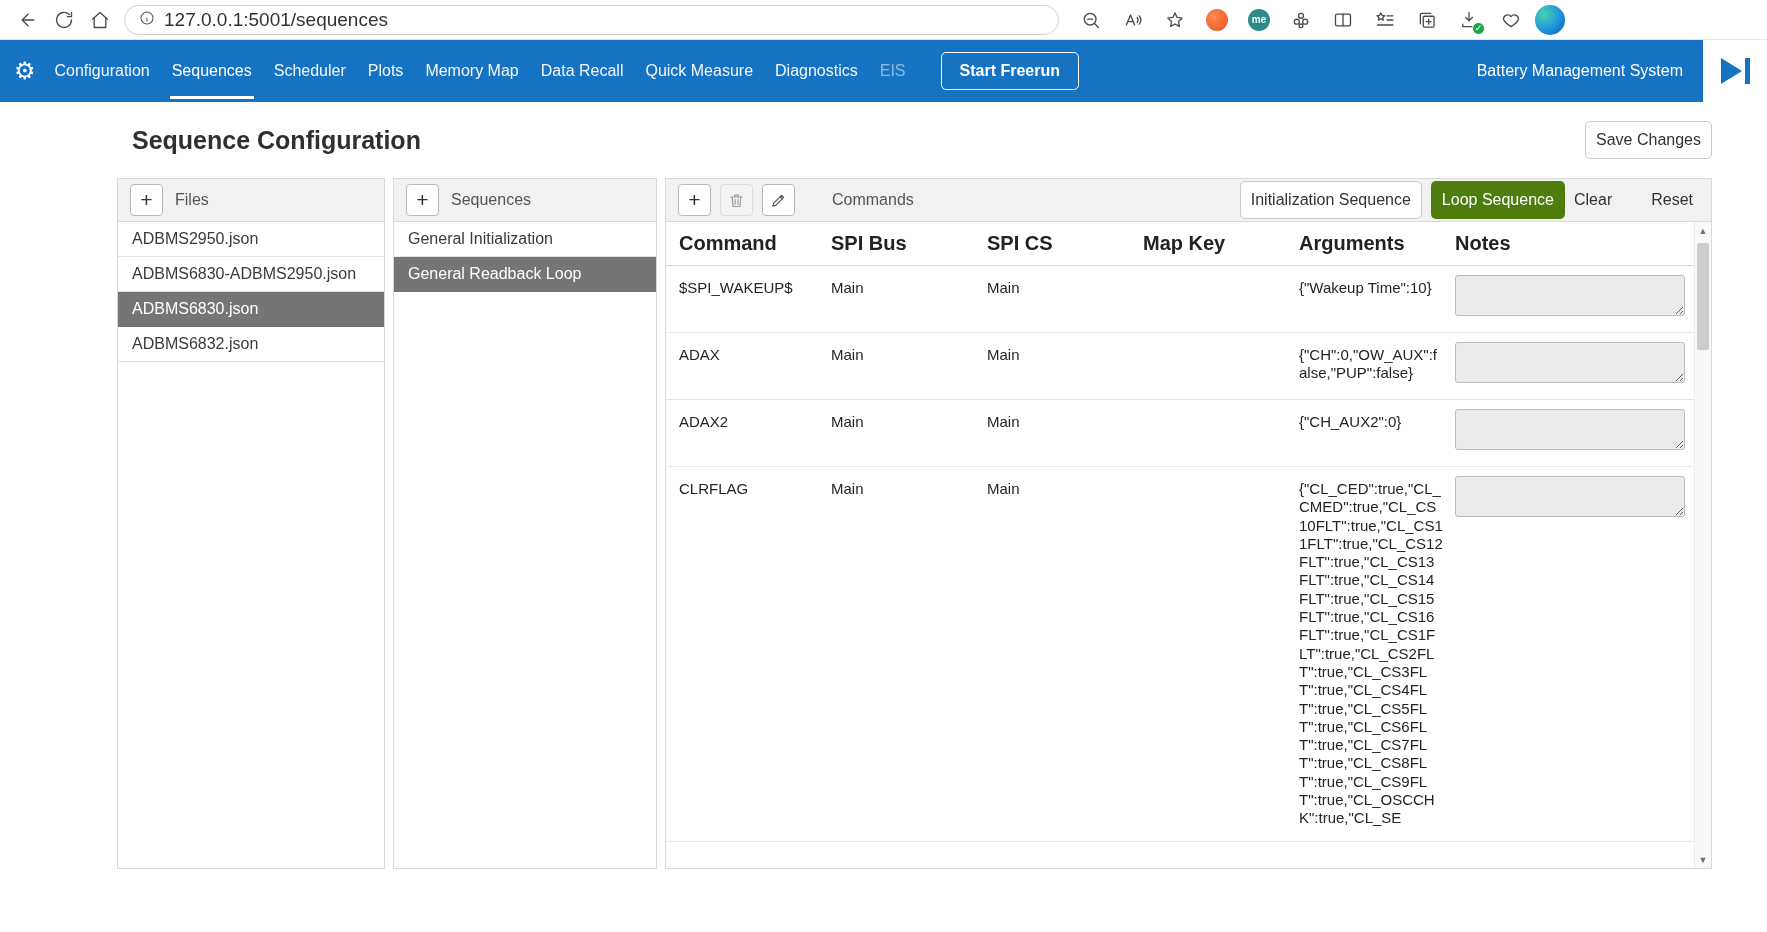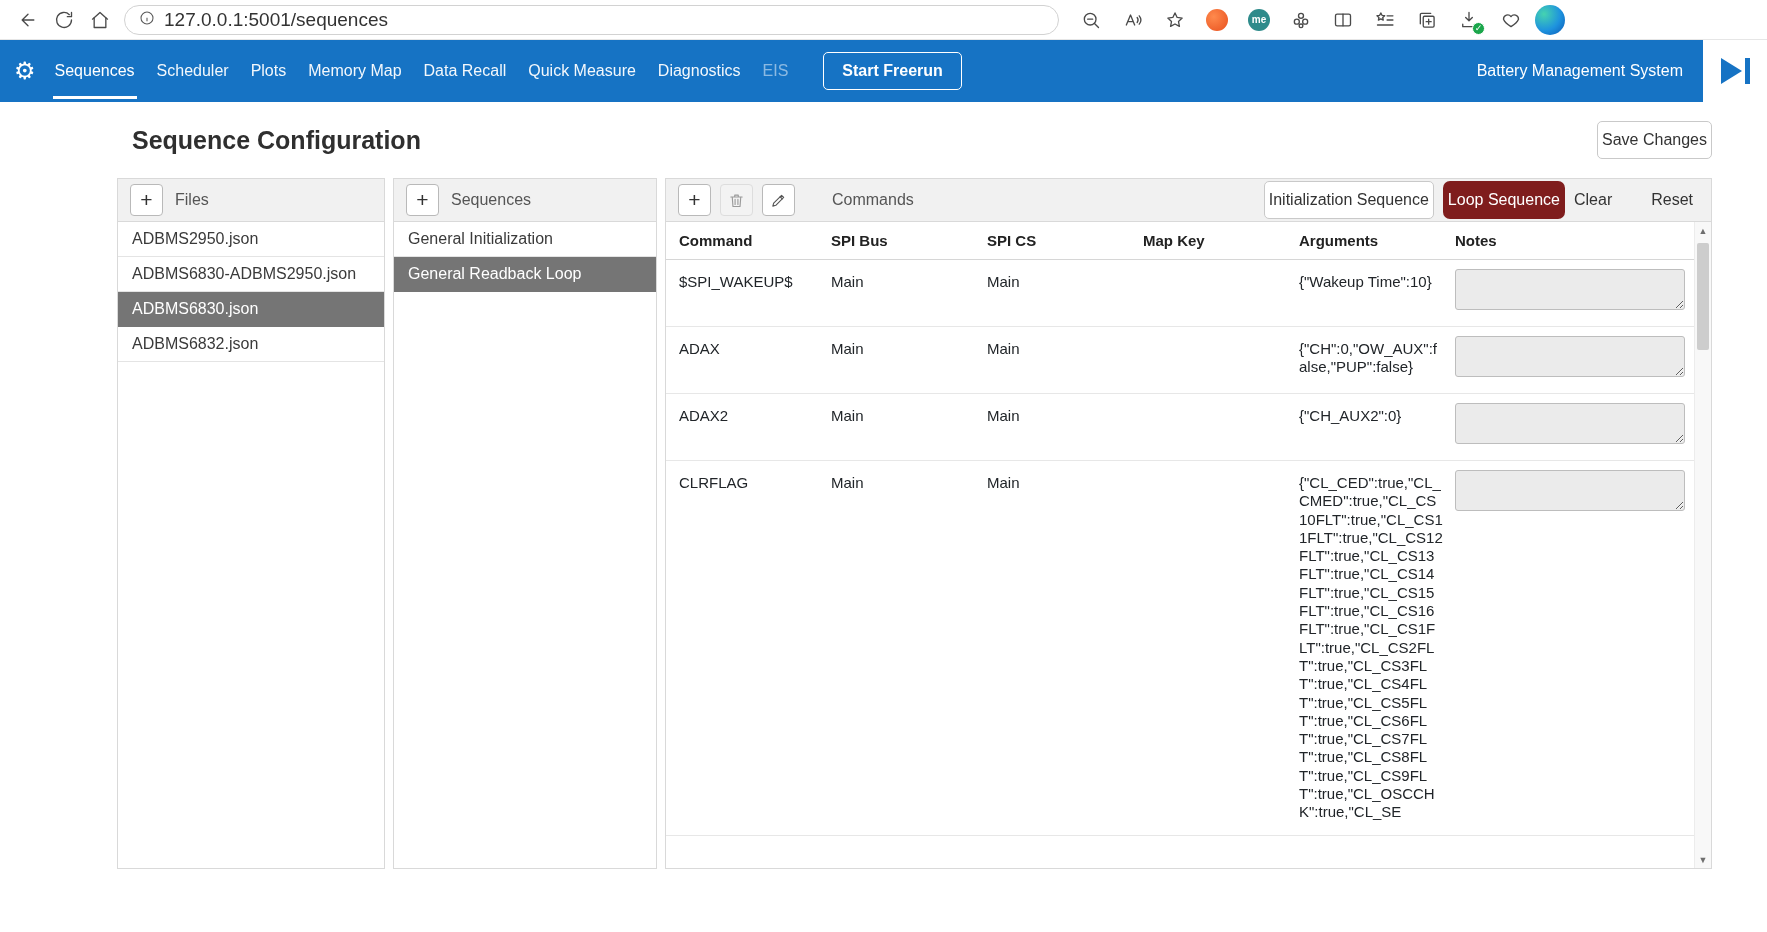--- a/index.html
+++ b/index.html
@@ -48,21 +48,21 @@
     justify-content:center; flex:none; }
   .play-tri { width:0; height:0; border-top:13px solid transparent;
     border-bottom:13px solid transparent; }
   .play-bar { width:5px; height:26px; margin-left:3px; }
 
   
   .page-header { height:76px; display:flex; align-items:center;
     justify-content:space-between; padding:0 55px 0 132px; }
   .page-title { font-size:25px; font-weight:bold; color:#2f2f2f; }
   .btn { background:#fff; border:1px solid #c9c9c9; border-radius:5px;
-    font-size:16px; color:#333; padding:9px 4px; font-family:inherit; white-space:nowrap; }
+    font-size:16px; color:#333; padding:9px 10px; font-family:inherit; white-space:nowrap; }
   .btn-primary { color:#fff; border-color:transparent; }
 
   
   .main { display:flex; gap:8px; padding:0 55px 0 117px; height:691px; }
   .panel { border:1px solid #d9d9d9; background:#fff; display:flex; flex-direction:column; }
   .panel-files { width:268px; flex:none; }
   .panel-sequences { width:264px; flex:none; }
   .panel-commands { flex:1; position:relative; overflow:hidden; }
   .panel-head { height:43px; flex:none; background:#f1f1f1; border-bottom:1px solid #d9d9d9;
     display:flex; align-items:center; padding:0 12px; gap:12px; }
@@ -82,21 +82,21 @@
   .cmd-head { gap:9px; }
   .cmd-label { margin-left:28px; }
   .seq-toggle { margin-left:auto; }
   .link-label { font-size:16px; color:#333; cursor:default; }
   .clear-lbl { }
   .reset-lbl { margin-left:30px; margin-right:6px; }
 
   
   .table-wrap { height:648px; overflow:hidden; margin-right:17px; }
   table { width:100%; border-collapse:collapse; table-layout:fixed; }
-  th { text-align:left; font-size:15px; font-weight:bold; color:#222;
+  th { text-align:left; font-size:20px; font-weight:bold; color:#222;
     padding:10px 12px 10px 0; border-bottom:1px solid #d6d6d6; }
   td { vertical-align:top; font-size:15px; color:#212529;
     padding:13px 12px 13px 0; border-bottom:1px solid #e7e7e7; }
   th.first, td.first { padding-left:13px; }
   td.args { word-break:break-all; line-height:1.22; }
   td.notes-cell { padding-top:9px; }
   textarea.note { width:230px; height:41px; background:#ebebeb;
     border:1px solid #bdbdbd; border-radius:3px; resize:both; }
 
   
@@ -201,20 +201,21 @@
       <svg viewBox="0 0 24 24">
           <path d="M12 20s-7.2-4.6-9-9a5 5 0 0 1 9-3 5 5 0 0 1 9 3c-1.8 4.4-9 9-9 9z"></path>
         </svg>
     </div>
     <div class="edge-logo"></div>
   </div>
 </div>
 
 <div class="navbar" id="navbar" style="background: rgb(22, 115, 196);">
   <span class="gear">⚙</span>
+  <div class="nav-item">Configuration</div>
   <div class="nav-item active">Sequences</div>
   <div class="nav-item">Scheduler</div>
   <div class="nav-item">Plots</div>
   <div class="nav-item">Memory Map</div>
   <div class="nav-item">Data Recall</div>
   <div class="nav-item">Quick Measure</div>
   <div class="nav-item">Diagnostics</div>
   <div class="nav-item disabled">EIS</div>
   <button class="freerun-btn">Start Freerun</button>
   <span class="navbar-brand">Battery Management System</span>
@@ -260,21 +261,21 @@
           </svg>
       </button>
       <button class="tool-btn">
         <svg viewBox="0 0 24 24">
             <path d="M4 20l1.2-4.2L16.3 4.7l3 3L8.2 18.8 4 20z"></path>
             <path d="M14.3 6.7l3 3"></path>
           </svg>
       </button>
       <span class="panel-label cmd-label">Commands</span>
       <button class="btn seq-toggle">Initialization Sequence</button>
-      <button class="btn btn-primary" id="loop-btn" style="background: #7f1d1d; border-radius: 7px;">Loop Sequence</button>
+      <button class="btn btn-primary" id="loop-btn" style="background: #4d7c0f;">Loop Sequence</button>
       <span class="link-label clear-lbl">Clear</span>
       <span class="link-label reset-lbl">Reset</span>
     </div>
 
     <div class="table-wrap">
       <table>
         <colgroup>
           <col style="width:165px">
             <col style="width:156px">
             <col style="width:156px">

